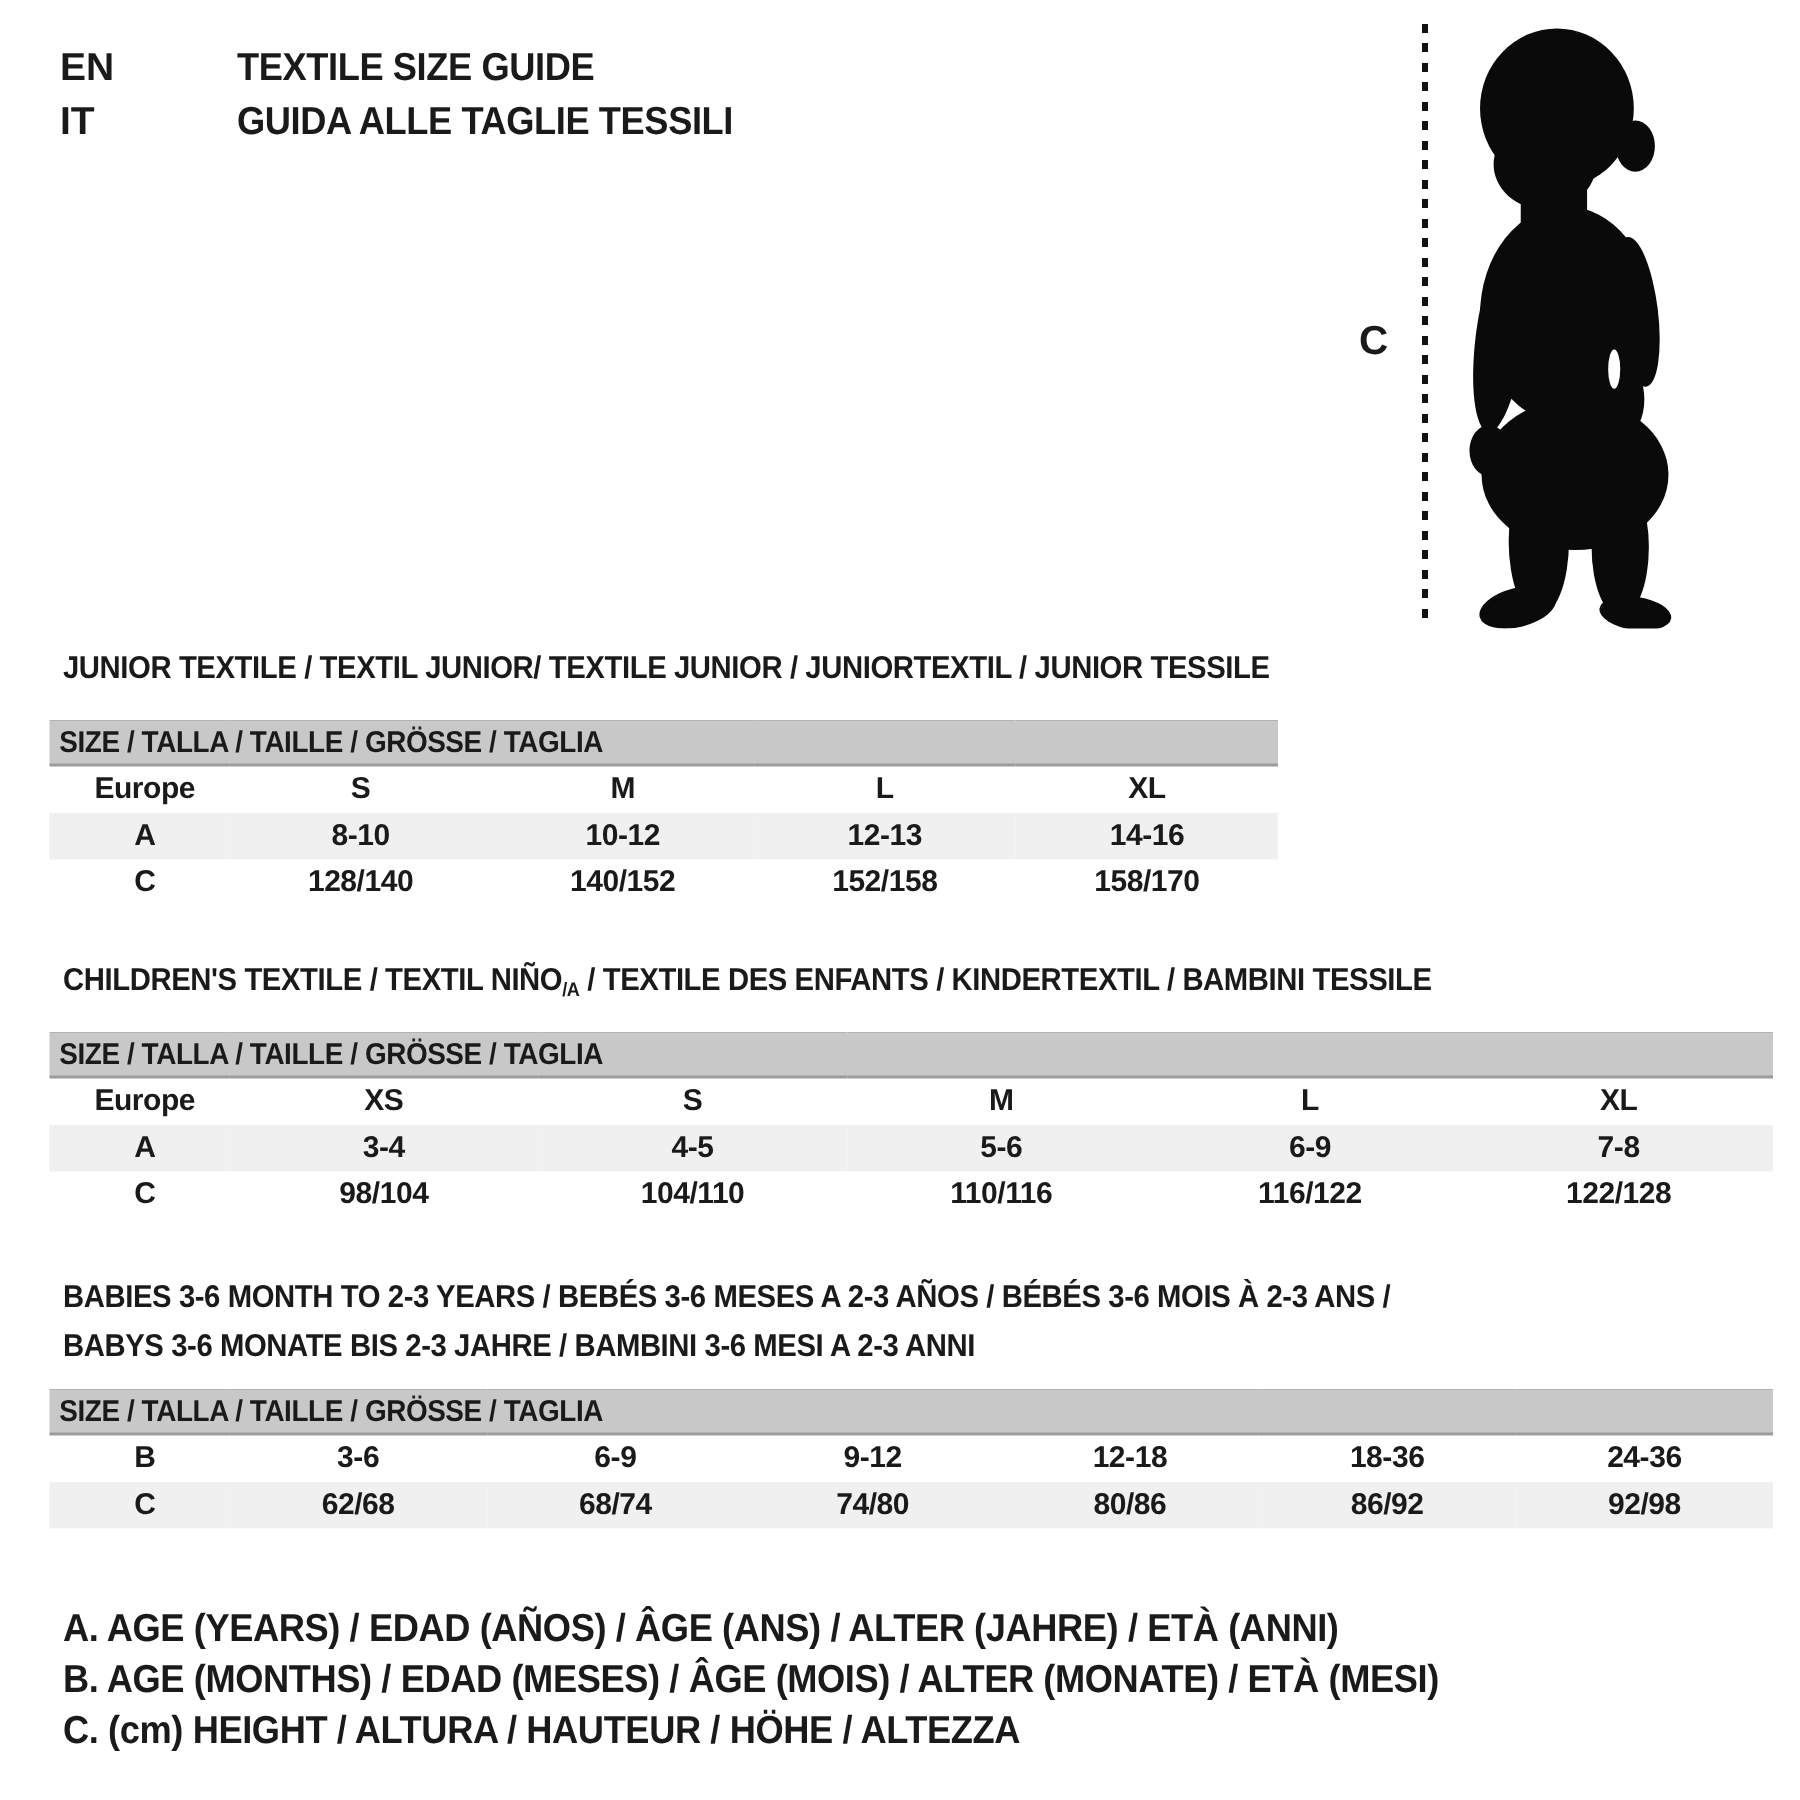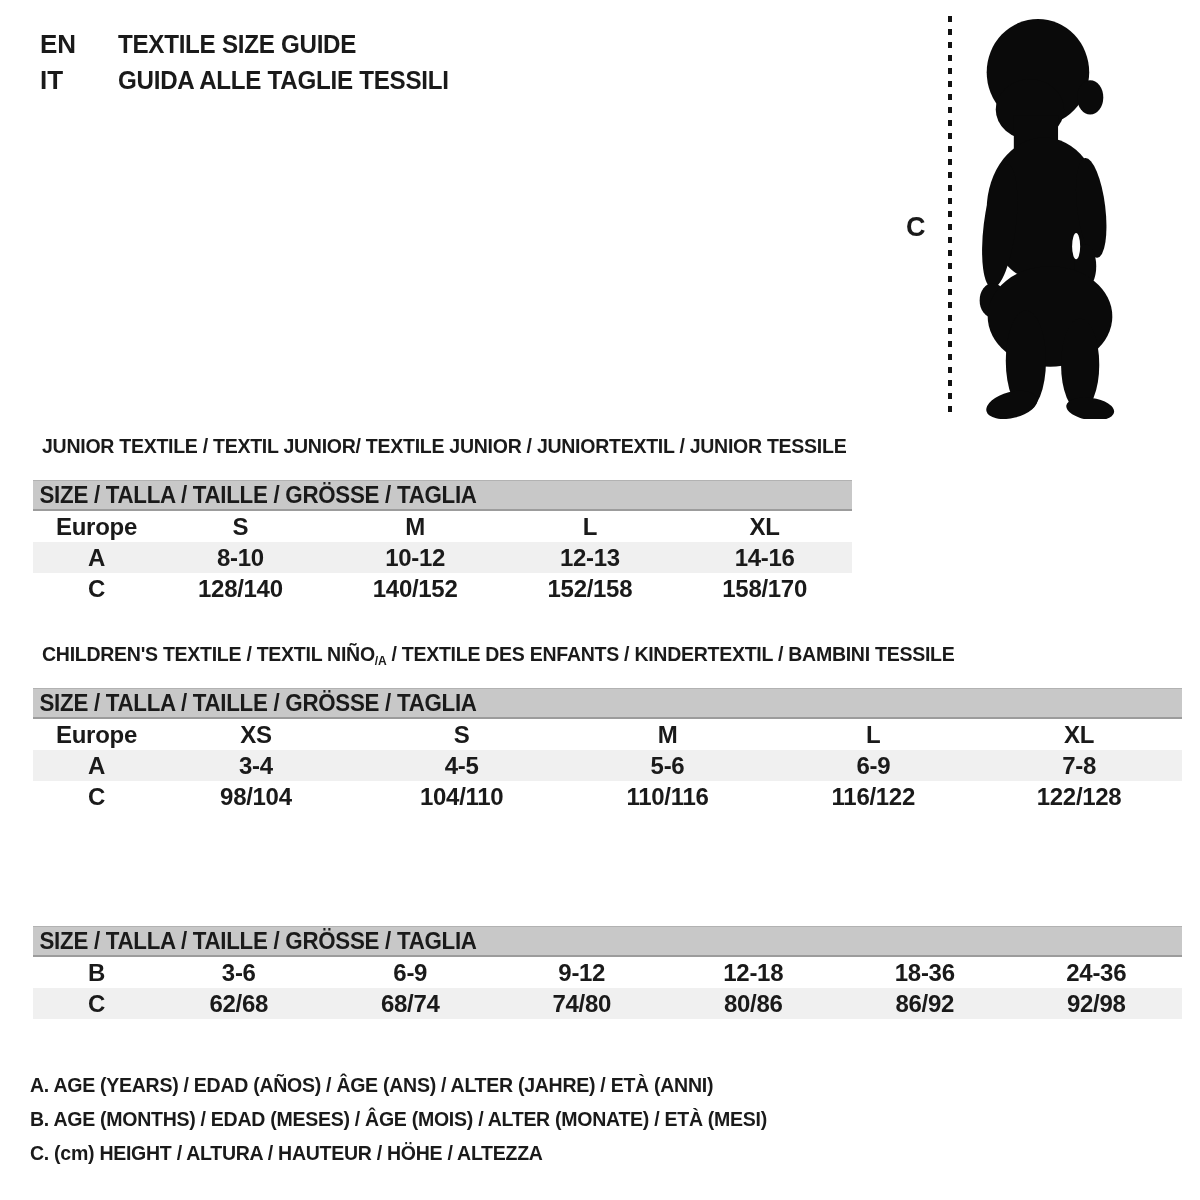--- a/index.html
+++ b/index.html
@@ -5,58 +5,58 @@
   html,body { margin:0; padding:0; background:#ffffff; }
   .page {
     position:relative; width:1200px; height:1200px; background:#ffffff;
     font-family:"Liberation Sans", sans-serif; font-weight:bold; color:#1a1a1a;
     overflow:hidden;
   }
   .cond { transform:scaleX(0.93); transform-origin:0 50%; white-space:nowrap; letter-spacing:-0.3px; }
 
   
   .lang-list { position:absolute; left:40px; top:26px; }
-  .lang-row { display:flex; height:36px; align-items:center; font-size:26px; }
+  .lang-row { display:flex; height:36px; align-items:center; font-size:26px;gap:40px; }
   .lang-code { width:78px; flex:0 0 78px; }
   .lang-title { letter-spacing:-0.3px; }
 
   
   .height-line {
     position:absolute; left:948px; top:16px; width:4px; height:400px;
     background:repeating-linear-gradient(180deg,#121212 0 6px, transparent 6px 13px);
   }
   .measure-label { position:absolute; left:906px; top:212px; font-size:27px; }
   .toddler { position:absolute; left:963px; top:17px; width:172px; height:402px; }
 
   
   .sec-title { position:absolute; left:42px; font-size:21px; letter-spacing:-0.3px; }
   .sub-a { font-size:13px; vertical-align:-4px; }
 
   
   table { border-collapse:collapse; position:absolute; table-layout:fixed; }
-  td { padding:0; font-size:24px; letter-spacing:-0.3px; }
+  td { padding:0; font-size:20px; letter-spacing:-0.3px; }
   .bar td {
     background:#c8c8c8; height:28px; border-top:1px solid #b2b2b2;
     border-bottom:2px solid #9c9c9c; text-align:left;
   }
   .bar .bar-text { display:inline-block; padding-left:7px; }
   tr.data td { height:31px; }
   tr.shaded td { background:#f0f0f0; }
   td.lbl { text-align:center; padding-left:7px; }
   td.val { text-align:center; }
   .t-junior { left:33px; top:480px; width:819px; }
   .t-children { left:33px; top:688px; width:1149px; }
   .t-babies { left:33px; top:926px; width:1149px; }
   col.c-lbl { width:120px; }
 
   
   .babies-title { position:absolute; left:42px; top:848px; font-size:21px; line-height:33px; letter-spacing:-0.3px; }
 
   
-  .legend { position:absolute; left:30px; top:1068px; font-size:21px; line-height:34px; }
+  .legend { position:absolute; left:42px; top:1068px; font-size:26px; line-height:34px; }
 </style>
 </head>
 <body>
 
 <div class="page">
 
   <div class="lang-list">
     <div class="lang-row">
       <span class="lang-code">EN</span>
       <span class="lang-title cond">TEXTILE SIZE GUIDE</span>
@@ -162,20 +162,24 @@
       <td class="lbl">C</td>
       <td class="val">98/104</td>
       <td class="val">104/110</td>
       <td class="val">110/116</td>
       <td class="val">116/122</td>
       <td class="val">122/128</td>
     </tr>
   </tbody>
     </table>
 
+  <div class="babies-title">
+    <div class="cond">BABIES 3-6 MONTH TO 2-3 YEARS / BEBÉS 3-6 MESES A 2-3 AÑOS / BÉBÉS 3-6 MOIS À 2-3 ANS /</div>
+    <div class="cond">BABYS 3-6 MONATE BIS 2-3 JAHRE / BAMBINI 3-6 MESI A 2-3 ANNI</div>
+  </div>
   <table class="t-babies">
     <colgroup>
         <col class="c-lbl">
         <col>
         <col>
         <col>
         <col>
         <col>
         <col>
       </colgroup>

